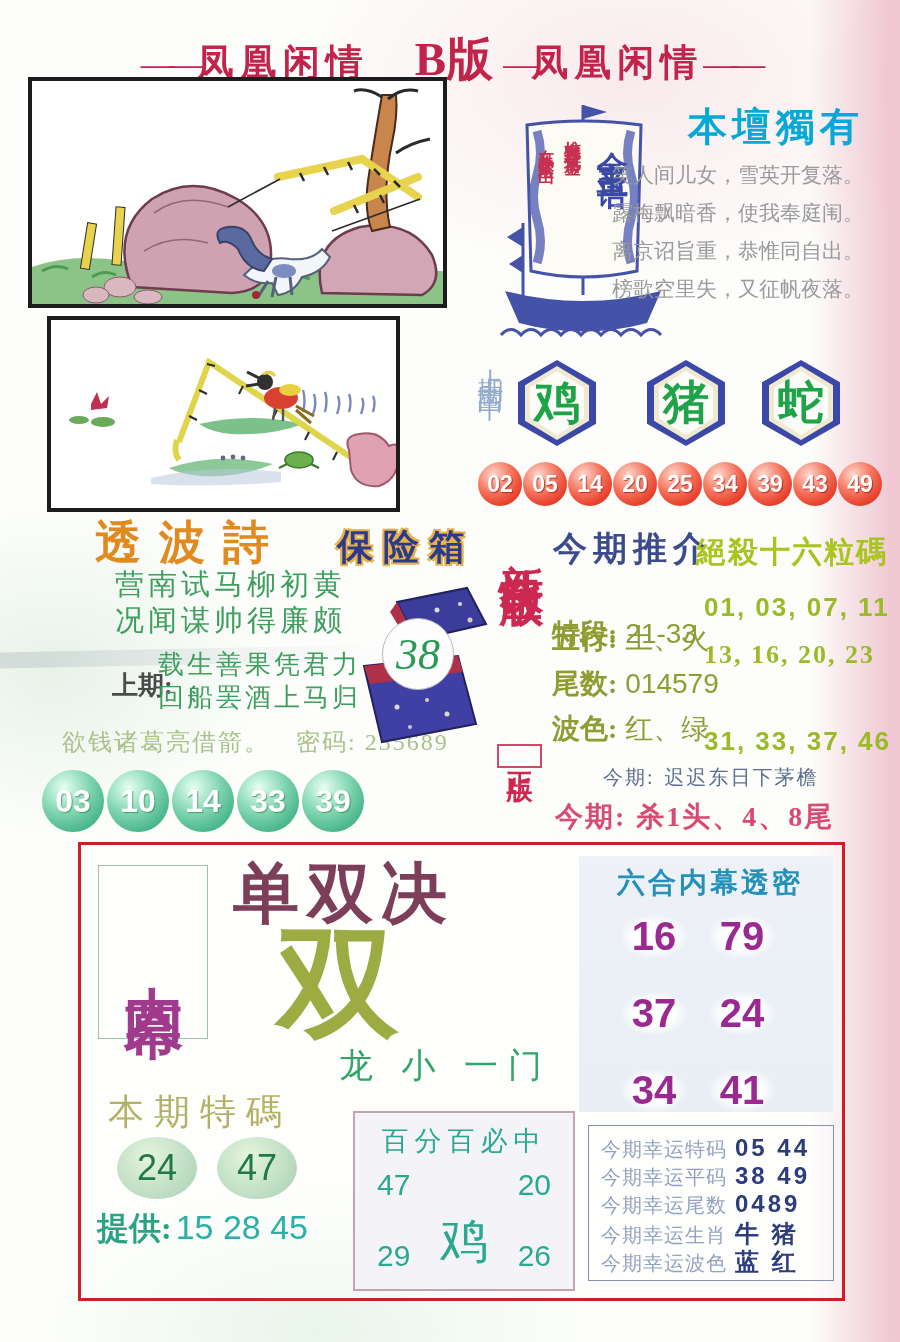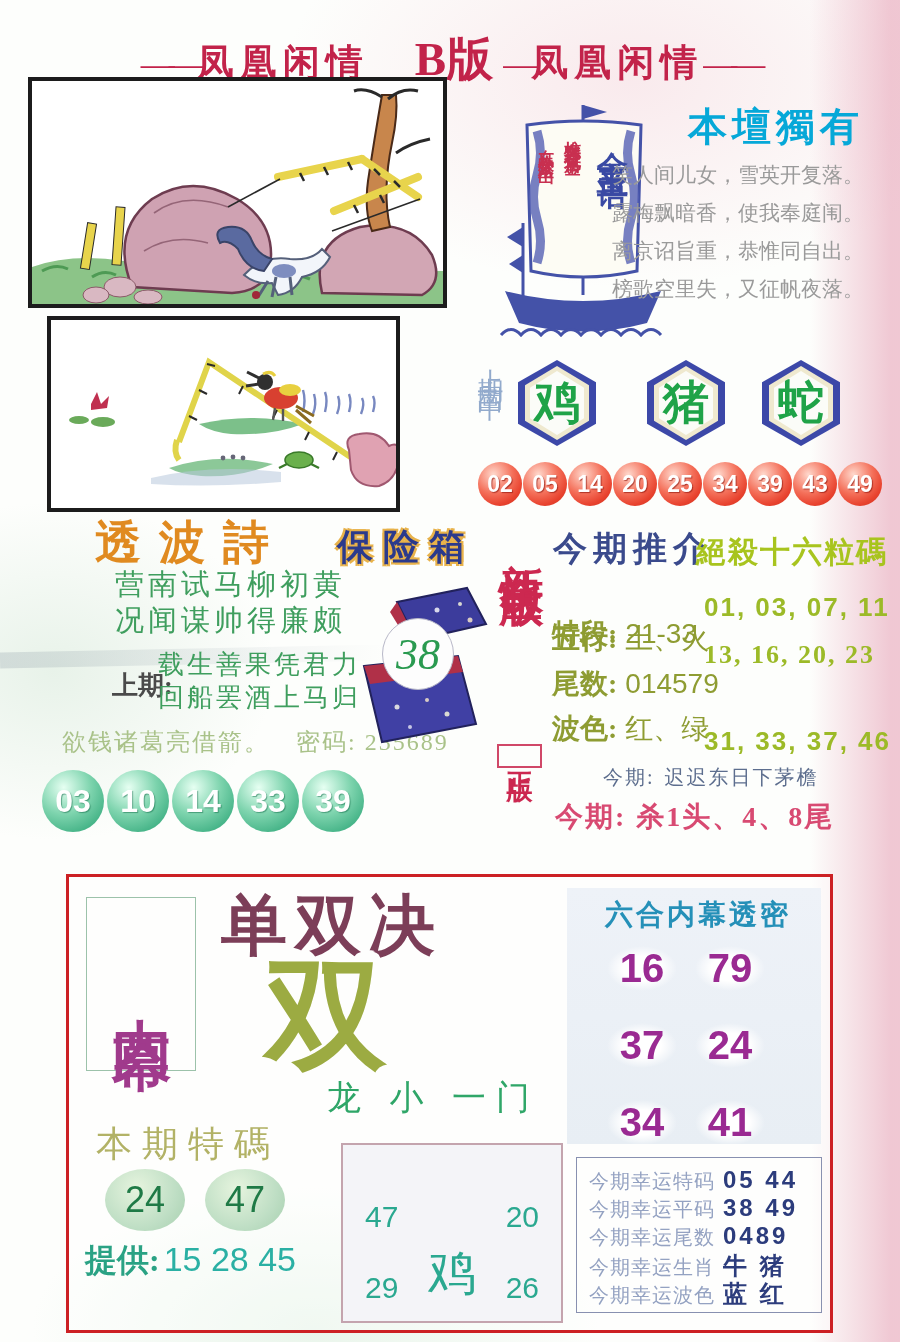--- a/index.html
+++ b/index.html
@@ -85,21 +85,21 @@
   .kill-row{left:704px;font-size:26px;font-weight:bold;color:#9cba28;letter-spacing:2px;}
   .kr0{top:592px;}.kr1{top:640px;font-family:Liberation Serif, serif;}.kr2{top:688px;}.kr3{top:726px;}
   .jq-poem{left:555px;top:764px;font-size:20px;color:#5d6e8e;letter-spacing:2px;margin-left:48px;}
   .jq-poem .lab{margin-right:10px;}
   .jq-kill{left:555px;top:798px;font-size:28px;font-weight:bold;color:#d84a72;letter-spacing:2px;}
   .jq-kill .lab{margin-right:10px;}
   .smudge{left:0;top:648px;width:430px;height:16px;
     background:linear-gradient(90deg,rgba(140,155,165,.28),rgba(140,155,165,0) 90%);transform:rotate(-1.2deg);}
 
   
-  .redbox{left:66px;top:842px;width:761px;height:453px;border:3px solid #cc2024;background:rgba(255,255,255,.35);margin-top:32px;}
+  .redbox{left:78px;top:842px;width:761px;height:453px;border:3px solid #cc2024;background:rgba(255,255,255,.35);}
   .neimu-box{position:absolute;left:17px;top:20px;width:108px;height:172px;border:1px solid #9cc2aa;
     display:flex;align-items:center;justify-content:center;}
   .neimu-box span{font-size:60px;font-weight:bold;color:#a03a8c;letter-spacing:14px;}
   .danshuang{position:absolute;left:152px;top:4px;font-size:66px;font-weight:bold;color:#7c3e58;letter-spacing:8px;}
   .result{position:absolute;left:196px;top:58px;font-size:122px;font-weight:bold;color:#9cab42;}
   .gate{position:absolute;left:258px;top:198px;font-size:34px;color:#2fa668;letter-spacing:10px;}
   .leak{position:absolute;left:498px;top:11px;width:254px;height:256px;
     background:linear-gradient(180deg,#eef2f8,#e8eef4);}
   .leak-title{text-align:center;margin-top:8px;font-size:28px;font-weight:bold;color:#2590b8;letter-spacing:3px;padding-left:8px;}
   .leak-grid{display:grid;grid-template-columns:1fr 1fr;padding:12px 38px 0 40px;row-gap:32px;}
@@ -343,20 +343,21 @@
     <div class="sp-title serif">本期特碼</div>
     <div class="sp-balls">
       <span class="ball-sp">24</span>
       <span class="ball-sp">47</span>
     </div>
     <div class="provide">
       <span class="lab serif">提供:</span><span class="val">15 28 45</span>
     </div>
 
     <div class="hundred">
+      <div class="h-title serif">百分百必中</div>
       <span class="num h-tl">47</span>
       <span class="num h-tr">20</span>
       <span class="h-center serif">鸡</span>
       <span class="num h-bl">29</span>
       <span class="num h-br">26</span>
     </div>
 
     <div class="lucky">
       <div class="lucky-row">
         <span class="lab">今期幸运特码</span>

